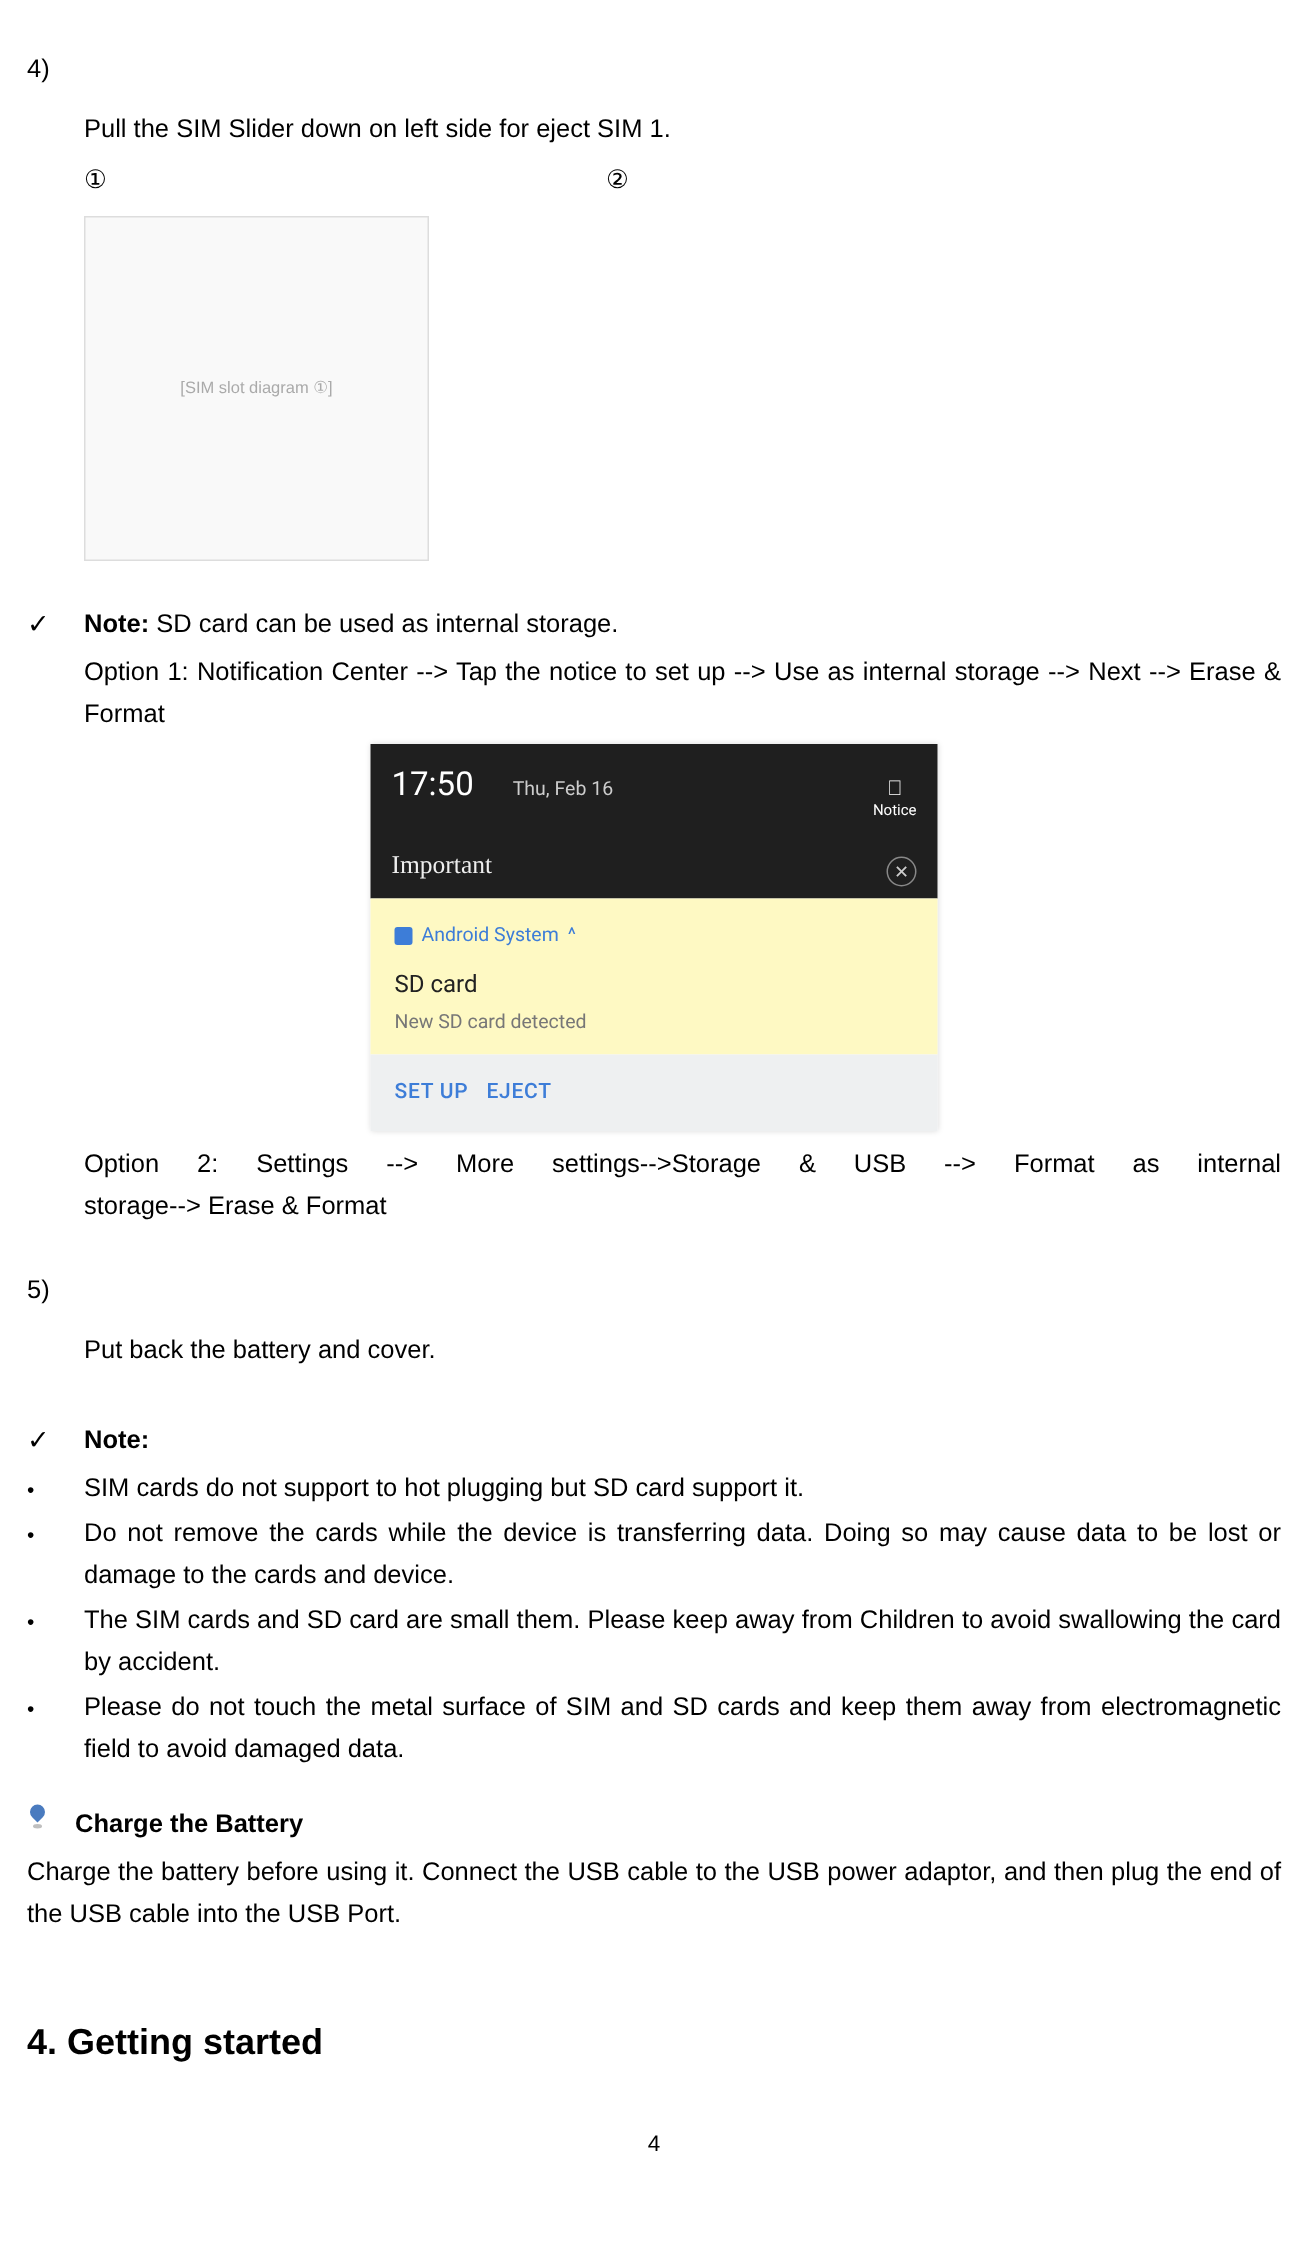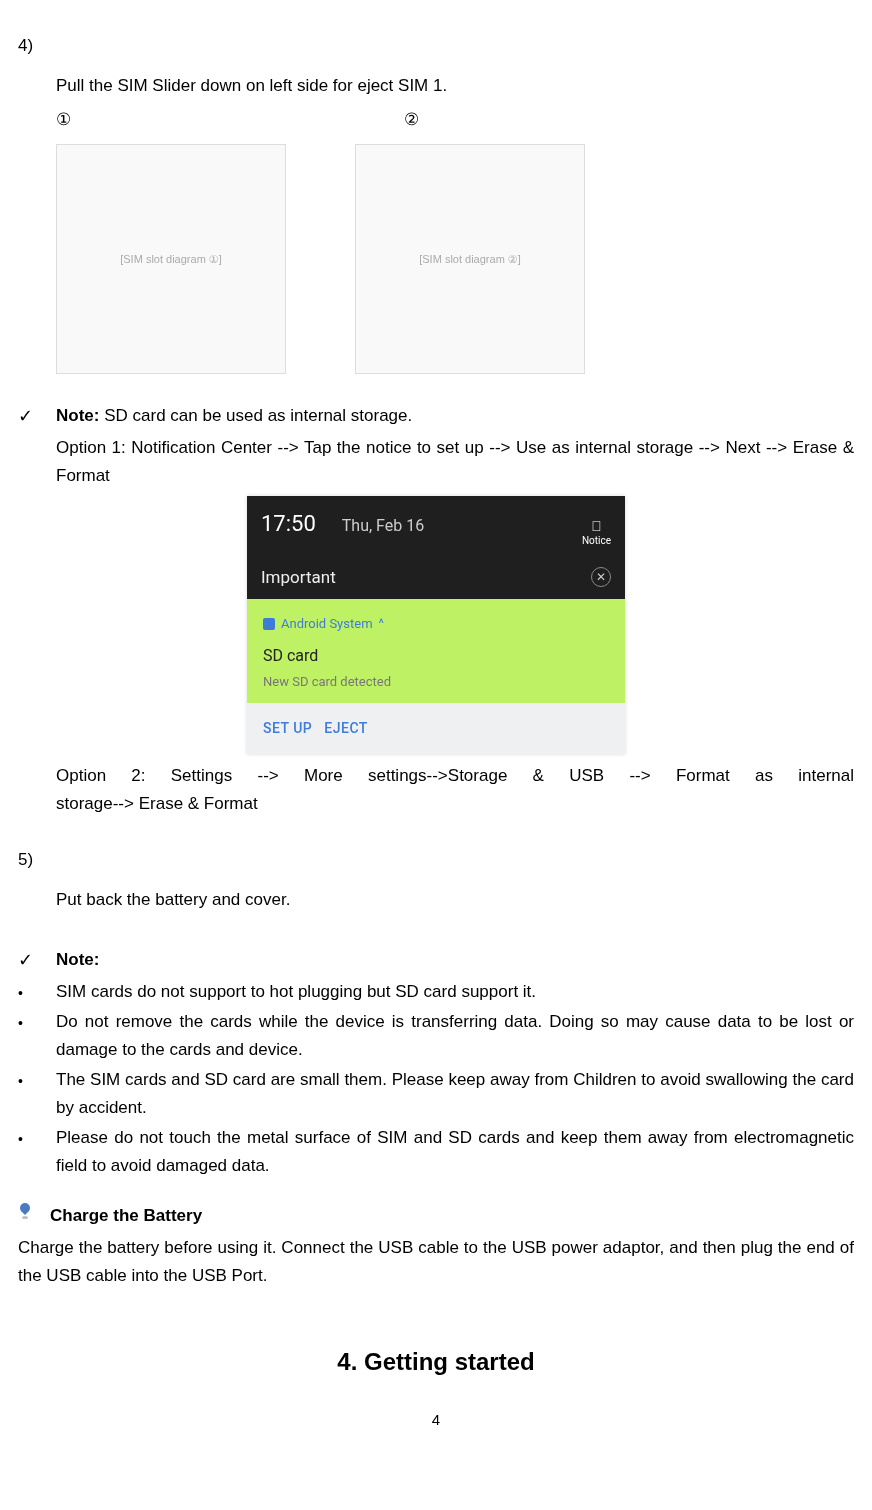--- a/index.html
+++ b/index.html
@@ -36,65 +36,64 @@
     .phone-screenshot {
       width: 378px;
       background: #fff;
       box-shadow: 0 0 4px rgba(0,0,0,0.15);
       font-family: Roboto, Arial, sans-serif;
     }
     .ps-header { background: #1f1f1f; color: #fff; padding: 10px 14px 8px 14px; }
     .ps-top { display: flex; align-items: baseline; justify-content: space-between; margin-bottom: 14px; }
     .ps-time-block { display: flex; align-items: baseline; gap: 26px; }
     .ps-time { font-size: 22px; font-weight: 400; }
-    .ps-date { font-size: 16px; color: #ccc; }
+    .ps-date { font-size: 13px; color: #ccc; }
     .ps-notice { text-align: center; font-size: 10px; color: #fff; }
     .ps-notice-icon { font-size: 14px; display: block; line-height: 1; }
-    .ps-important-row { display: flex; align-items: center; justify-content: space-between; }
+    .ps-important-row { display: flex; align-items: flex-end; justify-content: space-between; font-family: Liberation Serif, serif; }
     .ps-important { font-size: 17px; color: #eee; }
     .ps-close { width: 20px; height: 20px; border: 1px solid #888; border-radius: 50%; display: flex; align-items: center; justify-content: center; font-size: 12px; color: #ccc; }
-    .ps-body { background: #bef264; padding: 14px 16px 10px 16px; }
+    .ps-body { background: #fef9c3; padding: 14px 16px 10px 16px; }
     .ps-sys { color: #3d7dd8; font-size: 13px; margin-bottom: 8px; display: flex; align-items: center; gap: 6px; }
     .ps-sys-icon { width: 12px; height: 12px; background: #3d7dd8; border-radius: 2px; display: inline-block; }
     .ps-card-title { font-size: 16px; color: #222; margin-bottom: 2px; }
     .ps-card-sub { font-size: 13px; color: #777; }
     .ps-actions { background: #eef0f1; padding: 14px 16px; display: flex; gap: 12px; }
     .ps-action { color: #3d7dd8; font-size: 14px; font-weight: 500; letter-spacing: 0.5px; }
     .option2 { margin-left: 38px; text-align: justify; margin-bottom: 28px; }
     .bullet-row { display: flex; margin-bottom: 2px; }
     .bullet-mark { width: 38px; flex-shrink: 0; text-align: left; font-size: 14px; padding-top: 4px; }
     .bullet-text { flex: 1; text-align: justify; }
     .charge-row { display: flex; align-items: flex-end; margin-top: 22px; margin-bottom: 4px; }
     .charge-icon { width: 32px; flex-shrink: 0; }
     .pin-icon { width: 14px; height: 18px; position: relative; display: inline-block; }
     .pin-icon::before { content: ''; position: absolute; top: 0; left: 2px; width: 10px; height: 10px; background: #4a7bbf; border-radius: 50% 50% 50% 0; transform: rotate(-45deg); }
     .pin-icon::after { content: ''; position: absolute; top: 13px; left: 4px; width: 6px; height: 3px; background: rgba(0,0,0,0.25); border-radius: 50%; }
     .charge-title { font-weight: bold; }
     .charge-text { margin-bottom: 52px; text-align: justify; }
-    .section-heading { font-size: 24px; font-weight: bold; margin-top: 10px; margin-bottom: 26px; text-align: center; }
+    .section-heading { font-size: 24px; font-weight: bold; margin-top: 10px; margin-bottom: 36px; }
     .page-num { text-align: center; font-size: 15px; }
     .spacer { height: 26px; }
     .justify-wide { text-align: justify; text-align-last: justify; }
   </style>
 </head>
 <body>
 
 <div class="step-row">
   <div class="step-num">4)</div>
   <div class="step-text">Pull the SIM Slider down on left side for eject SIM 1.</div>
 </div>
 
 <div class="circled-nums">
   <div class="cn1">①</div>
   <div class="cn2">②</div>
 </div>
 
 <div class="diagrams-row">
   <div class="diagram-placeholder">[SIM slot diagram ①]</div>
-  <div class="diagram-placeholder">[SIM slot diagram ②]</div>
 </div>
 
 <div class="check-row">
   <div class="check-mark">✓</div>
   <div class="check-text">
     <span class="bold">Note:</span><span> SD card can be used as internal storage.</span>
   </div>
 </div>
 
 <div class="option-block">Option 1: Notification Center --&gt; Tap the notice to set up --&gt; Use as internal storage --&gt; Next --&gt; Erase &amp; Format</div>

